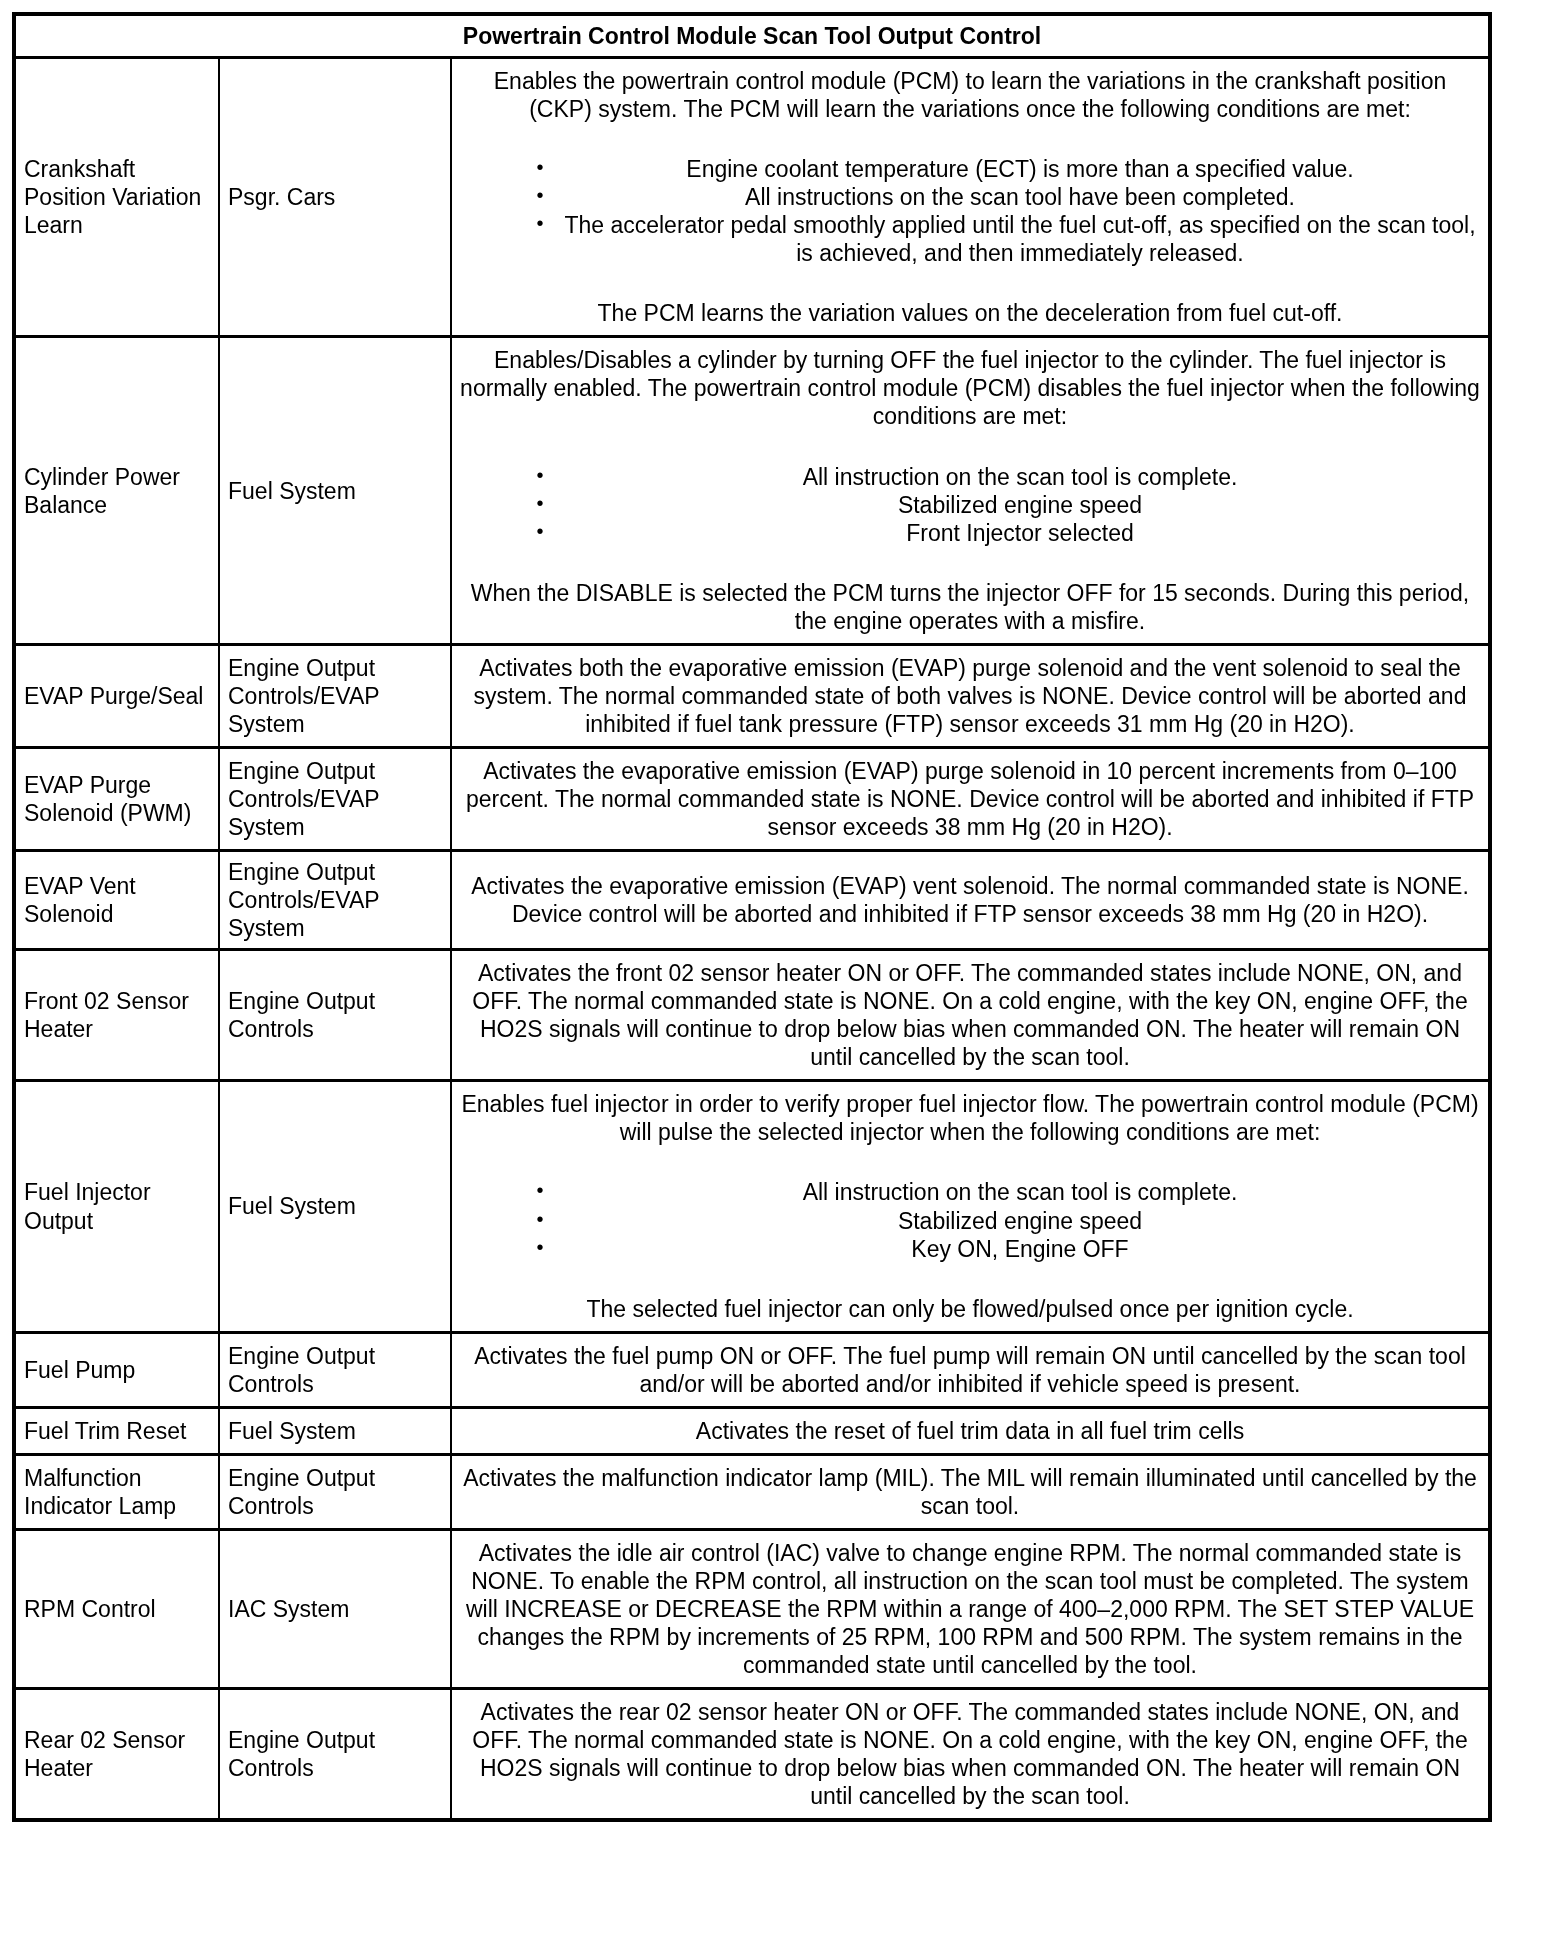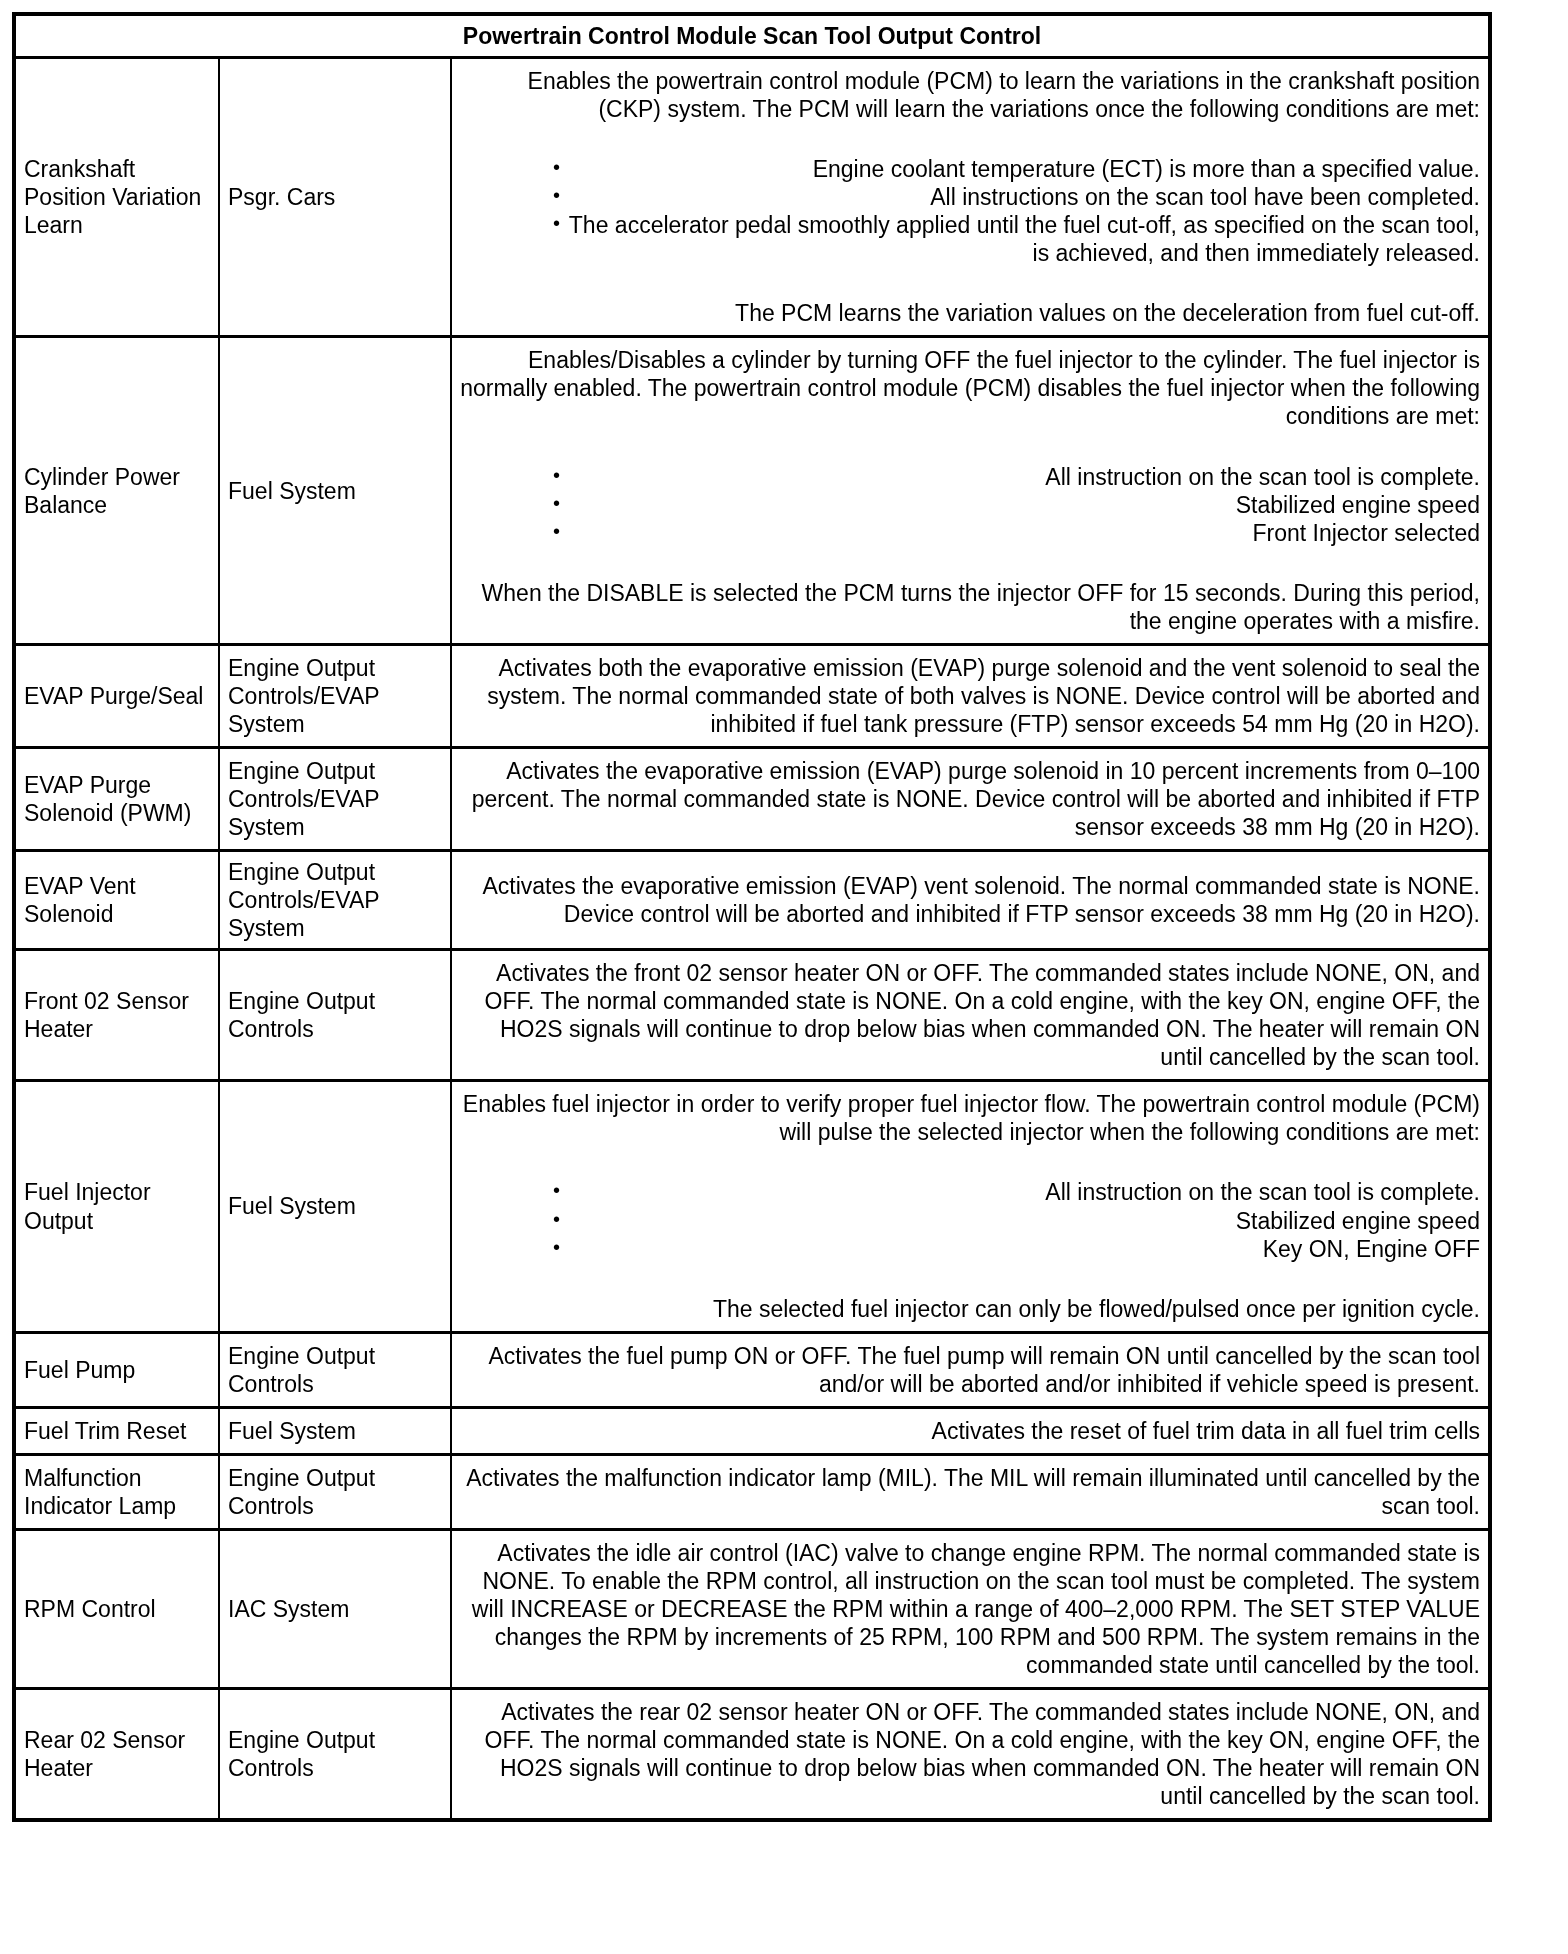--- a/index.html
+++ b/index.html
@@ -43,21 +43,21 @@
   th.hdr-desc {
     vertical-align: bottom;
     padding-bottom: 6px;
   }
   td.cell-control, td.cell-menu {
     text-align: left;
     vertical-align: middle;
     padding: 6px 4px;
   }
   td.cell-desc {
-    text-align: right;
+    text-align: center;
     vertical-align: middle;
     padding: 4px 10px;
   }
   td.cell-desc p {
     margin: 2px 0;
   }
   td.cell-desc ul {
     list-style: none;
     margin: 32px 0;
     padding: 0 0 0 60px;
@@ -133,21 +133,21 @@
             </li>
       </ul>
       <p>When the DISABLE is selected the PCM turns the injector OFF for 15 seconds. During this period, the engine operates with a misfire.</p>
     </td>
   </tr>
 
   <tr>
     <td class="cell-control">EVAP Purge/Seal</td>
     <td class="cell-menu">Engine Output Controls/EVAP System</td>
     <td class="cell-desc">
-      <p>Activates both the evaporative emission (EVAP) purge solenoid and the vent solenoid to seal the system. The normal commanded state of both valves is NONE. Device control will be aborted and inhibited if fuel tank pressure (FTP) sensor exceeds 54 mm Hg (20 in H2O).</p>
+      <p>Activates both the evaporative emission (EVAP) purge solenoid and the vent solenoid to seal the system. The normal commanded state of both valves is NONE. Device control will be aborted and inhibited if fuel tank pressure (FTP) sensor exceeds 31 mm Hg (20 in H2O).</p>
     </td>
   </tr>
 
   <tr>
     <td class="cell-control">EVAP Purge Solenoid (PWM)</td>
     <td class="cell-menu">Engine Output Controls/EVAP System</td>
     <td class="cell-desc">
       <p>Activates the evaporative emission (EVAP) purge solenoid in 10 percent increments from 0–100 percent. The normal commanded state is NONE. Device control will be aborted and inhibited if FTP sensor exceeds 38 mm Hg (20 in H2O).</p>
     </td>
   </tr>

